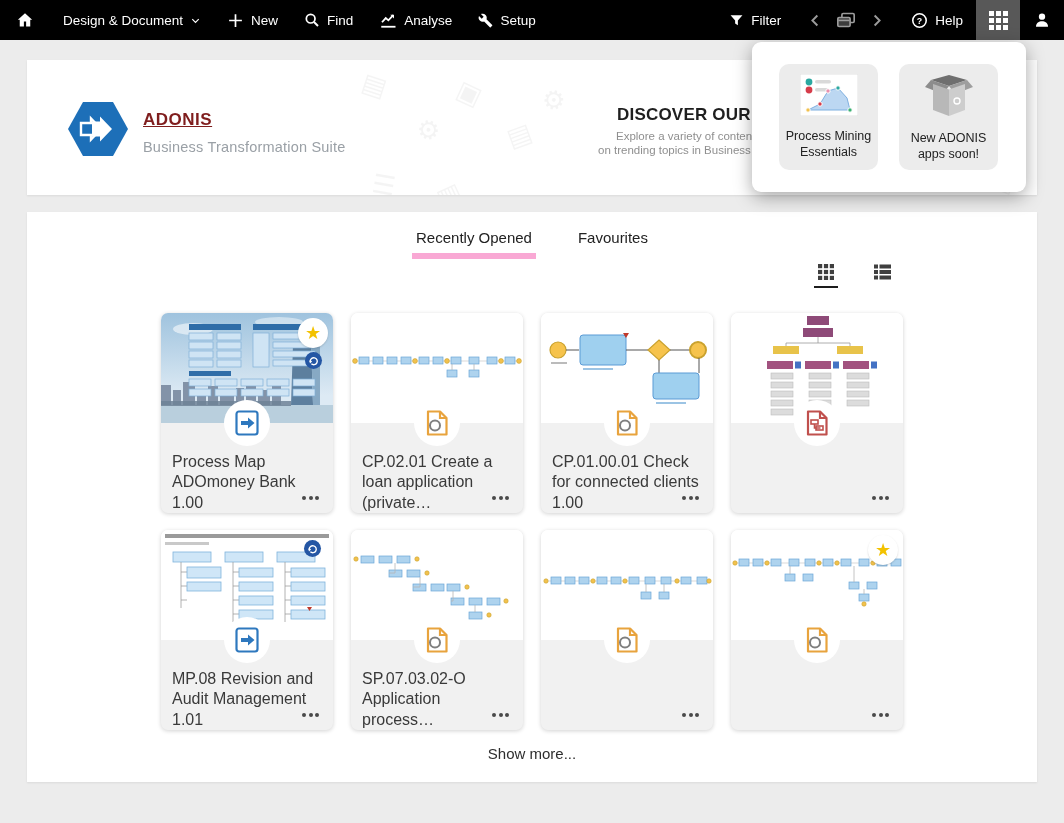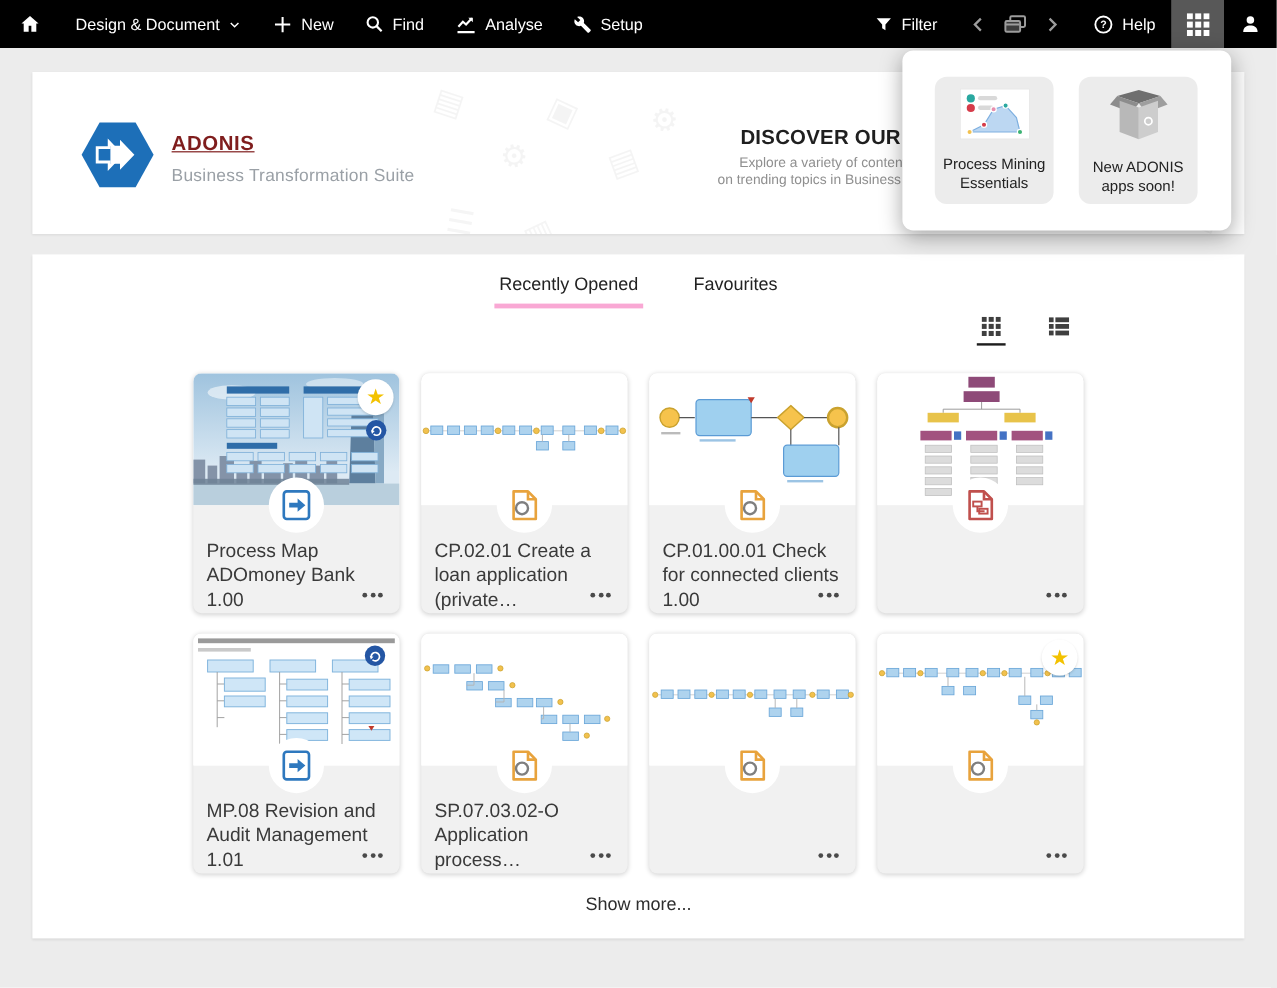--- a/index.html
+++ b/index.html
@@ -66,21 +66,21 @@
   }
   
   .main {
     position:absolute; left:27px; right:27px; top:212px; height:570px;
     background:#fff; box-shadow:0 1px 2px rgba(0,0,0,0.08);
   }
   .tabs { display:flex; justify-content:center; gap:38px; padding-top:17px; }
   .tab {
     font-size:15px; color:#222; padding:0 4px 7px 4px; cursor:pointer;
   }
-  .tab.active { border-bottom:4px solid #f9a8d4; }
+  .tab.active { border-bottom:6px solid #f9a8d4; }
   .view-toggles {
     position:absolute; top:52px; right:146px;
     display:flex; gap:36px; align-items:flex-start;
   }
   .toggle { cursor:pointer; display:flex; flex-direction:column; align-items:center; gap:6px; }
   .toggle .tg-underline { width:24px; height:2px; background:#1d1d1d; }
   
   .grid {
     width:742px; margin:54px auto 0 auto;
     display:grid; grid-template-columns:repeat(4,172px); gap:17px 18px;

